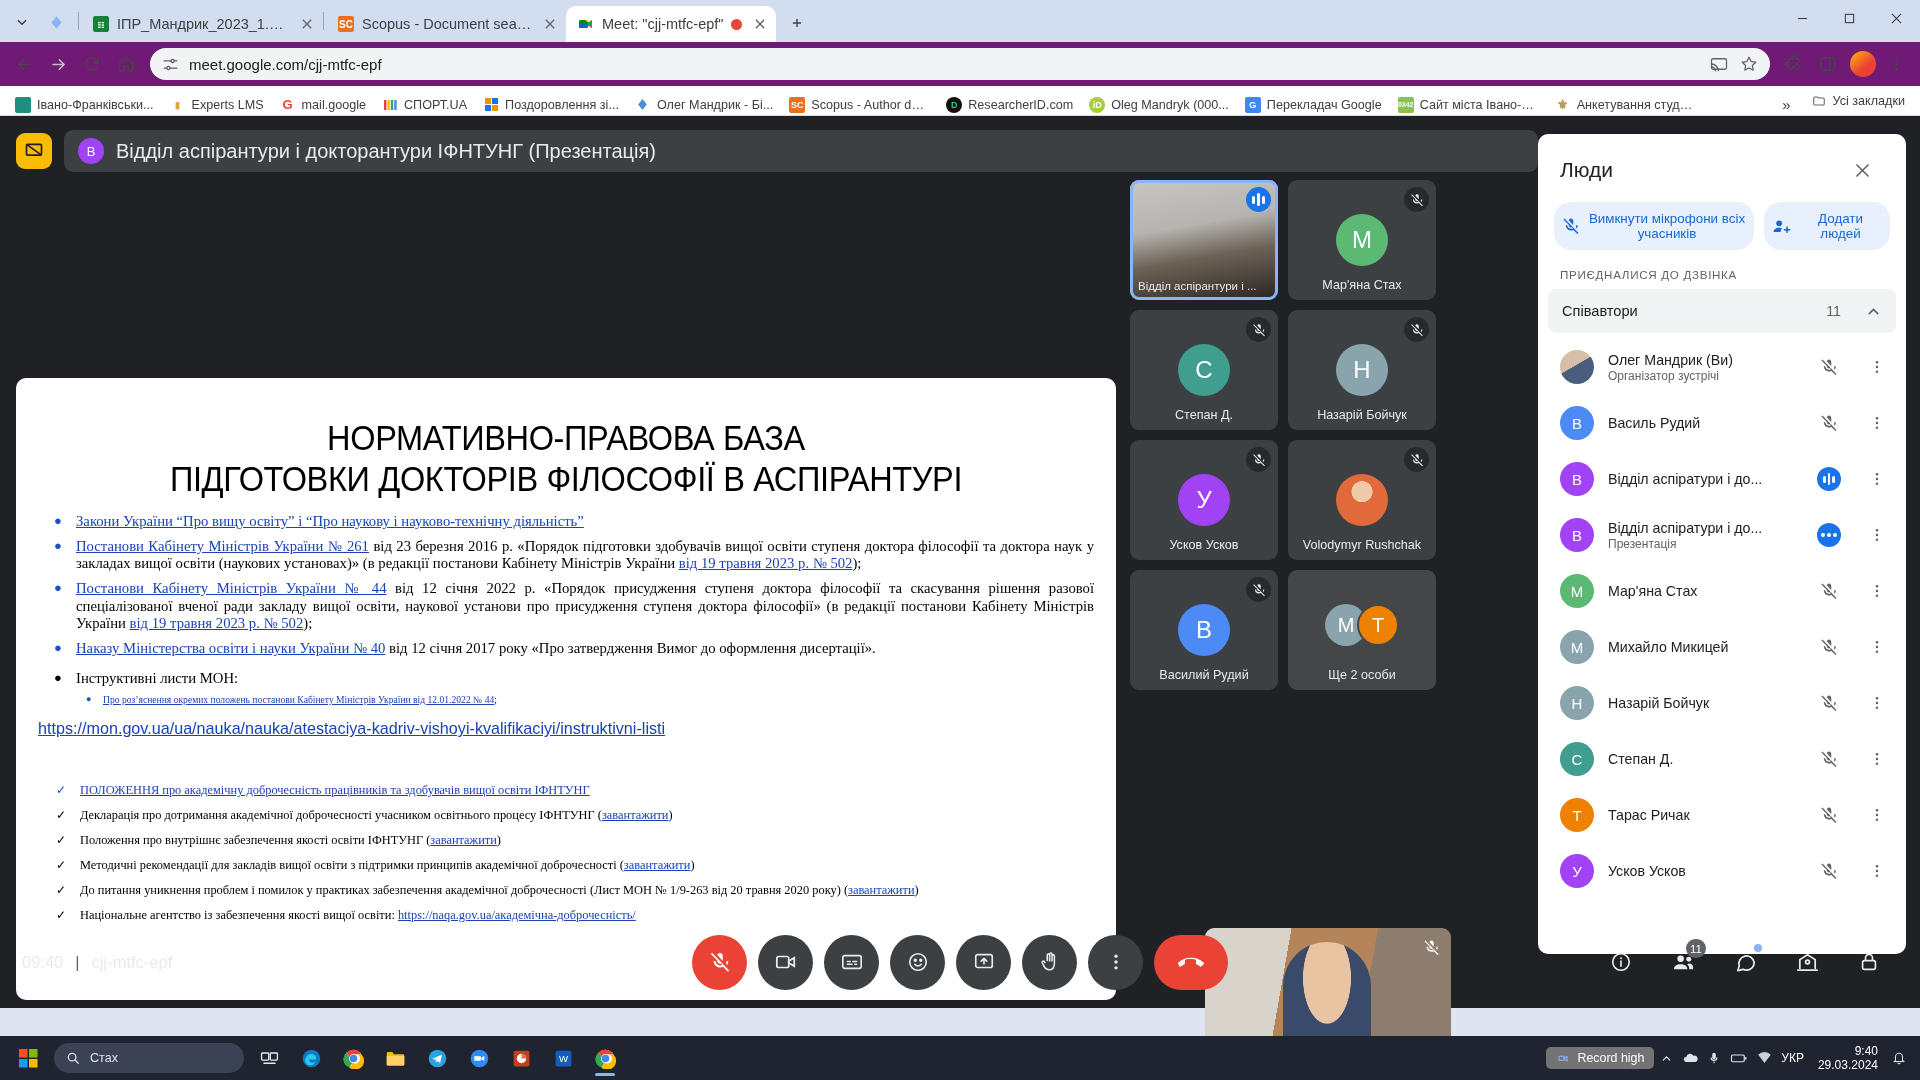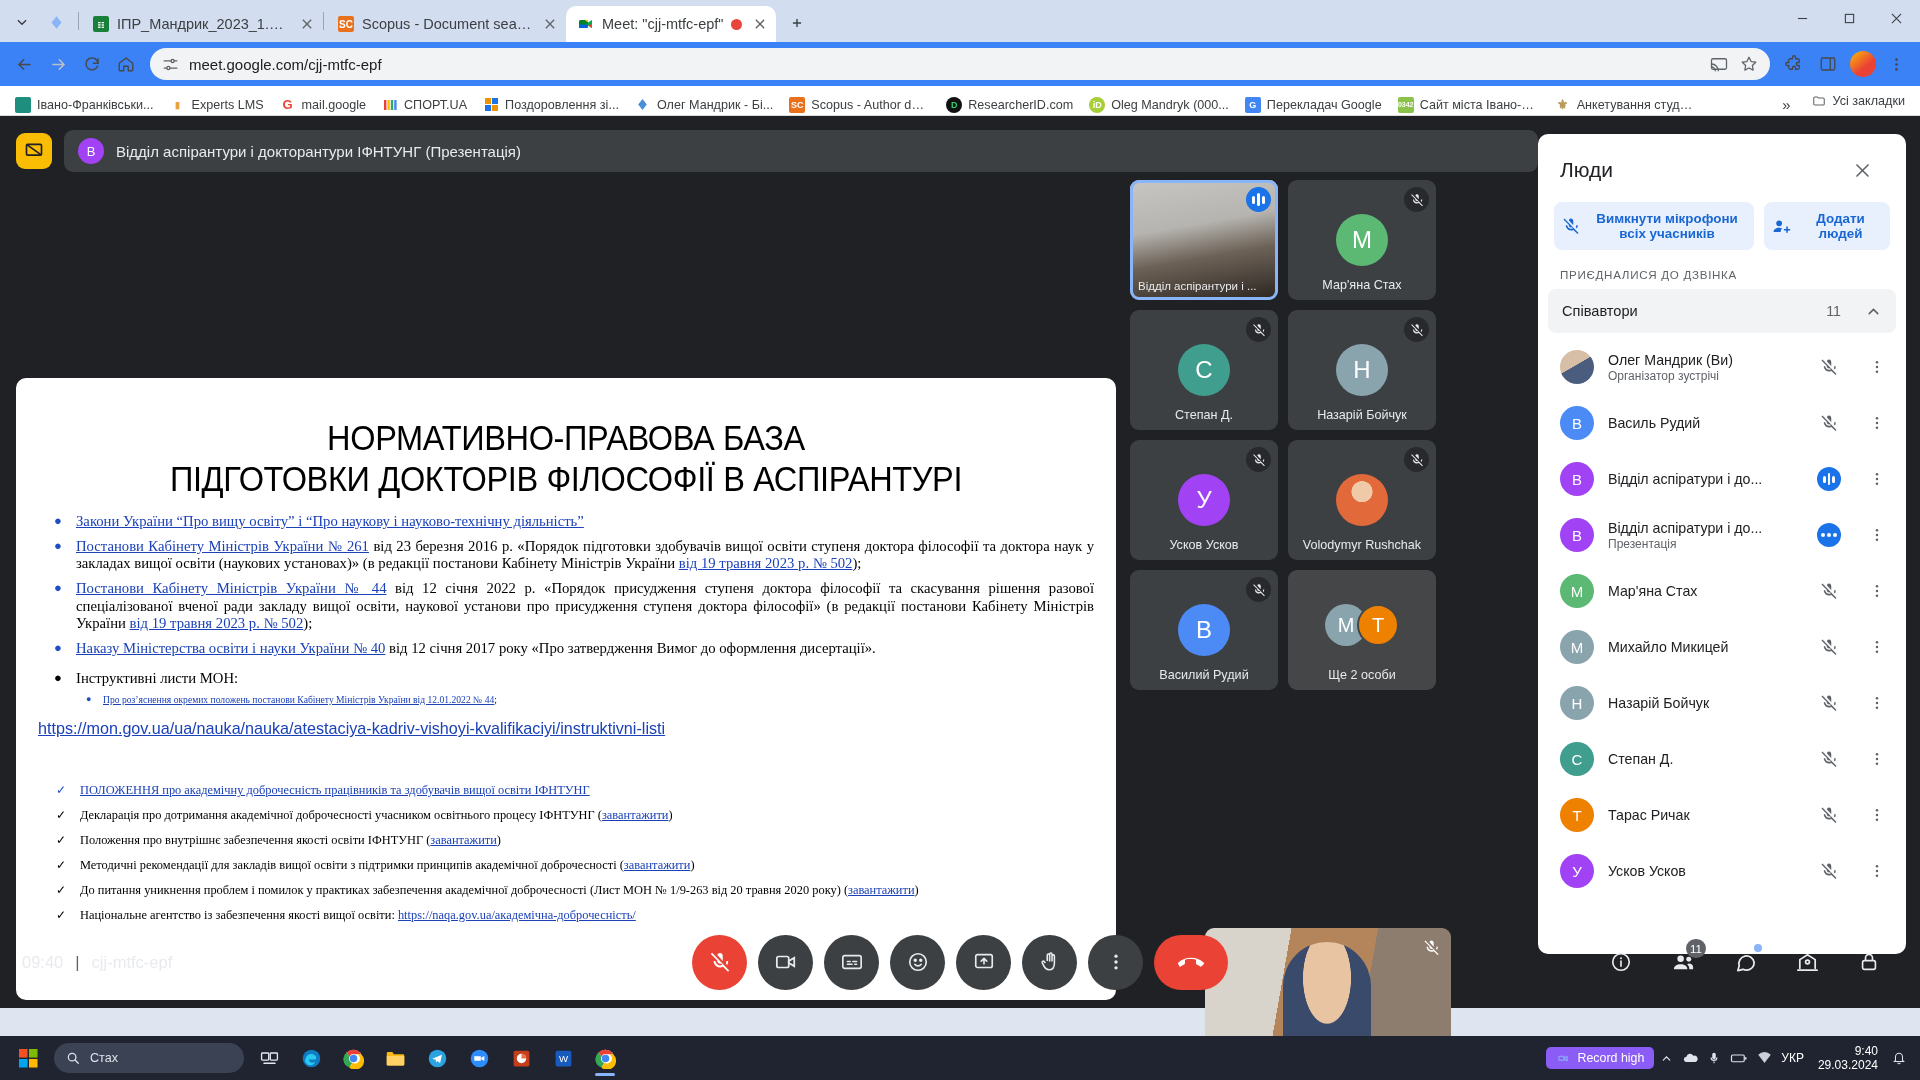--- a/index.html
+++ b/index.html
@@ -46,21 +46,21 @@
   .newtab {
     width: 30px; height: 30px; margin: 0 0 4px 6px; border-radius: 50%;
     display: flex; align-items: center; justify-content: center;
     color: #3c4043; font-size: 21px; line-height: 1;
   }
   .winbuttons { position: absolute; right: 0; top: 0; height: 42px; display: flex; }
   .winbtn { width: 47px; height: 36px; display:flex; align-items:center; justify-content:center; color:#3c4043; }
 
   
   .toolbar {
-    height: 44px; background: #3b82f6; display: flex; align-items: center;
+    height: 44px; background: #701a75; display: flex; align-items: center;
     padding: 0 8px; gap: 2px;
   }
   .tbtn {
     width: 32px; height: 32px; border-radius: 50%; display: flex;
     align-items: center; justify-content: center; color: #474747; flex: 0 0 32px;
   }
   .omnibox {
     flex: 1 1 auto; height: 32px; background: #f1f3f4; border-radius: 16px;
     display: flex; align-items: center; padding: 0 12px; margin: 0 6px; gap: 10px;
     font-size: 15px; color: #202124;
@@ -102,21 +102,21 @@
     display: flex; align-items: center; justify-content: center; flex: 0 0 36px;
   }
   .pres-bar {
     flex: 1 1 auto; height: 42px; background: #3c4043; border-radius: 9px;
     display: flex; align-items: center; padding: 0 14px; gap: 12px;
   }
   .pres-badge {
     width: 26px; height: 26px; border-radius: 50%; background: #a142f4; color: #fff;
     display:flex; align-items:center; justify-content:center; font-size: 13px; font-weight: 500; flex: 0 0 26px;
   }
-  .pres-title { color: #e8eaed; font-size: 15px; }
+  .pres-title { color: #e8eaed; font-size: 20px; }
 
   
   .slide {
     position: absolute; left: 16px; top: 262px; width: 1100px; height: 622px;
     background: #fff; border-radius: 10px; overflow: hidden;
     font-family: "Liberation Serif", serif; color: #000;
     padding: 16px 22px;
   }
   .slide h1 {
     font-family: "Liberation Sans", sans-serif;
@@ -186,24 +186,24 @@
     position: absolute; right: 14px; top: 18px; width: 368px; height: 820px;
     background: #fff; border-radius: 10px; display: flex; flex-direction: column;
     overflow: hidden;
   }
   .pp-head { display: flex; align-items: center; padding: 18px 26px 10px 22px; }
   .pp-title { font-size: 21px; color: #202124; flex: 1 1 auto; font-weight: 400; }
   .pp-close { width: 36px; height: 36px; border-radius: 50%; display:flex; align-items:center;
      justify-content:center; color: #5f6368; }
   .pp-actions { display: flex; gap: 10px; padding: 4px 16px 12px 16px; }
   .pp-btn {
-    flex: 1 1 0; height: 48px; border-radius: 8px; background: #e8f0fe;
+    flex: 1 1 0; height: 48px; border-radius: 17px; background: #e8f0fe;
     color: #1967d2; font-size: 13.4px; display: flex; align-items: center;
     justify-content: center; gap: 8px; text-align: center; line-height: 1.15; padding: 0 8px;
-    font-weight: 700;
+    font-weight: 400;
   }
   .pp-search {
     margin: 2px 16px 14px 16px; height: 46px; border: 1px solid #dadce0;
     border-radius: 8px; display: flex; align-items: center; gap: 12px; padding: 0 14px;
   }
   .pp-search input {
     border: 0; outline: 0; font-size: 15px; color: #202124; flex: 1 1 auto;
     font-family: "Liberation Sans", sans-serif; background: transparent;
   }
   .pp-search input::placeholder { color: #5f6368; }
@@ -271,21 +271,21 @@
   .tb-search {
     height: 30px; background: #3b4253; border-radius: 15px; display: flex;
     align-items: center; gap: 10px; padding: 0 14px 0 12px; min-width: 190px;
     color: #dfe3ec; margin: 0 4px;
   }
   .tb-icon { width: 42px; height: 40px; display:flex; align-items:center; justify-content:center; position: relative;}
   .tb-icon .underline { position:absolute; bottom:2px; left: 11px; width: 20px; height: 3px;
       border-radius: 2px; background:#8ab4f8; }
   .tb-right { margin-left: auto; display: flex; align-items: center; gap: 6px; padding-right: 8px; }
   .tb-rec {
-    display: flex; align-items: center; gap: 8px; background: #8b5cf6; border-radius: 5px;
+    display: flex; align-items: center; gap: 8px; background: #737373; border-radius: 5px;
     padding: 4px 10px; font-size: 12.4px;
   }
   .tb-clock { text-align: right; line-height: 1.2; font-size: 12px; padding: 0 8px; }
   .tb-sys { display: flex; align-items: center; gap: 9px; }
   svg { display: block; }
 </style>
 </head>
 <body>
 
 <div id="browser">

